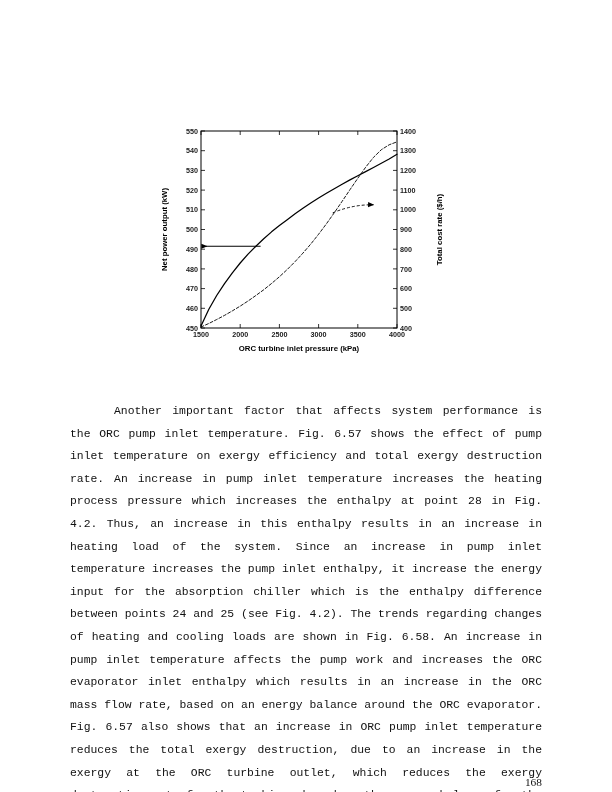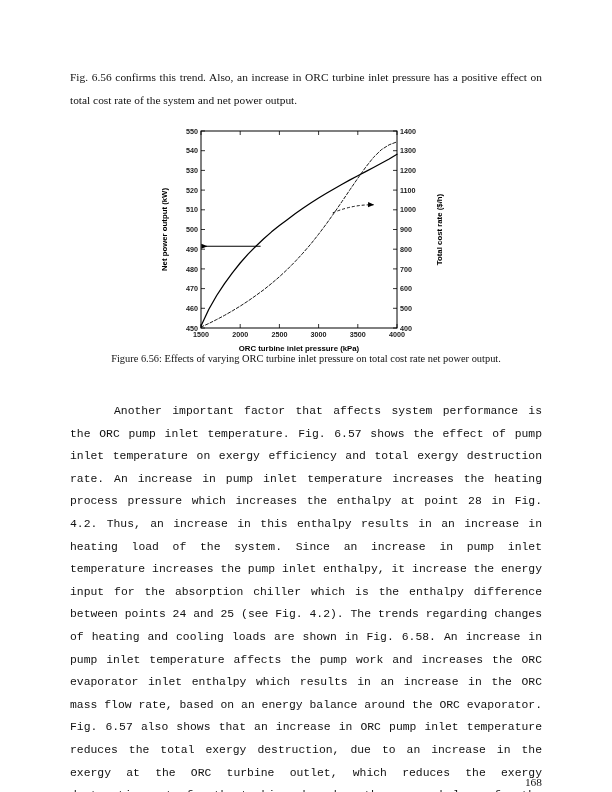--- a/index.html
+++ b/index.html
@@ -82,21 +82,20 @@
 
   text { font-family: "Liberation Sans", sans-serif; }
   .tick-lbl { font-size: 7.2px; font-weight: bold; fill: #1a1a1a; }
   .axis-title { font-size: 7.8px; font-weight: bold; fill: #000000; }
 </style>
 </head>
 <body>
 
 <div class="page">
 
-  <div class="body-text" id="para-intro">Fig. 6.56 confirms this trend. Also, an increase in ORC turbine inlet pressure has a positive effect on total cost rate of the system and net power output.</div>
 
   <div class="figure-block">
     <div class="chart-wrap">
       <svg class="chart-svg" id="chart" width="300" height="238" viewBox="0 0 300 238">
 
         <rect id="plot-frame" x="45" y="9" width="196" height="197" fill="#ffffff" stroke="#000000" stroke-width="1"></rect>
         <g id="ticks-left">
             <line x1="45" y1="206" x2="49" y2="206" stroke="#000" stroke-width="0.8"></line>
             <text x="42" y="208.6" text-anchor="end" class="tick-lbl">450</text>
             <line x1="45" y1="186.3" x2="49" y2="186.3" stroke="#000" stroke-width="0.8"></line>
@@ -181,20 +180,19 @@
             <path d="M176.71 90.83 Q197.10 82.33 217.48 82.83" fill="none" stroke="#000" stroke-width="0.9" stroke-dasharray="3,2" marker-end="url(#arrR)"></path>
           </g>
 
         <text id="ylabel-left" class="axis-title" x="11" y="107.5" text-anchor="middle" transform="rotate(-90 11 107.5)">Net power output (kW)</text>
         <text id="ylabel-right" class="axis-title" x="286" y="107.5" text-anchor="middle" transform="rotate(-90 286 107.5)">Total cost rate ($/h)</text>
         <text id="xlabel" class="axis-title" x="143" y="229" text-anchor="middle">ORC turbine inlet pressure (kPa)</text>
       </svg>
     </div>
   </div>
 
-  <div class="figure-caption">Figure 6.56: Effects of varying ORC turbine inlet pressure on total cost rate net power output.</div>
 
   <div class="body-text" id="para-main">
     <span class="indent"></span><span>Another important factor that affects system performance is the ORC pump inlet temperature. Fig. 6.57 shows the effect of pump inlet temperature on exergy efficiency and total exergy destruction rate. An increase in pump inlet temperature increases the heating process pressure which increases the enthalpy at point 28 in Fig. 4.2. Thus, an increase in this enthalpy results in an increase in heating load of the system.  Since an increase in pump inlet temperature increases the pump inlet enthalpy, it increase the energy input for the absorption chiller which is the enthalpy difference between points 24 and 25 (see Fig. 4.2). The trends regarding changes of heating and cooling loads are shown in Fig. 6.58. An increase in pump inlet temperature affects the pump work and increases the ORC evaporator inlet enthalpy which results in an increase in the ORC mass flow rate, based on an energy balance around the ORC evaporator. Fig. 6.57 also shows that an increase in ORC pump inlet temperature reduces the total exergy destruction, due to an increase in the exergy at the ORC turbine outlet, which reduces the exergy destruction rate for the turbine, based on the exergy balance for the turbine.</span>
   </div>
 
   <div class="page-number">168</div>
 </div>
 
 </body></html>

